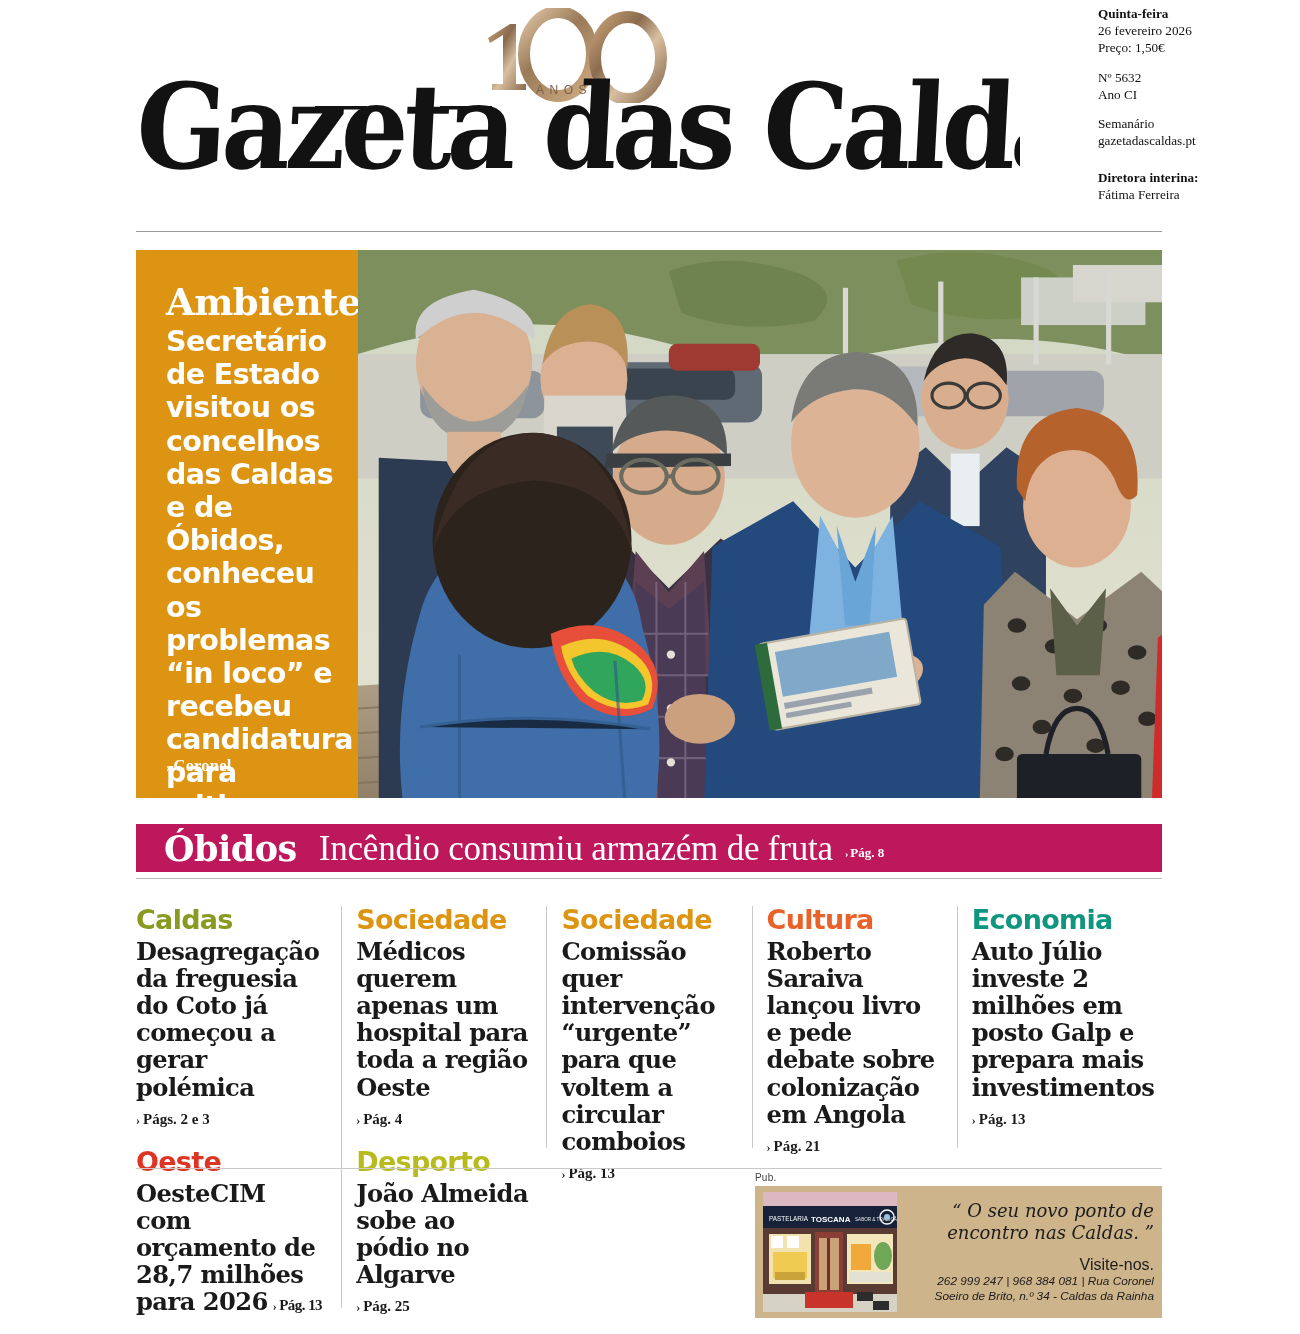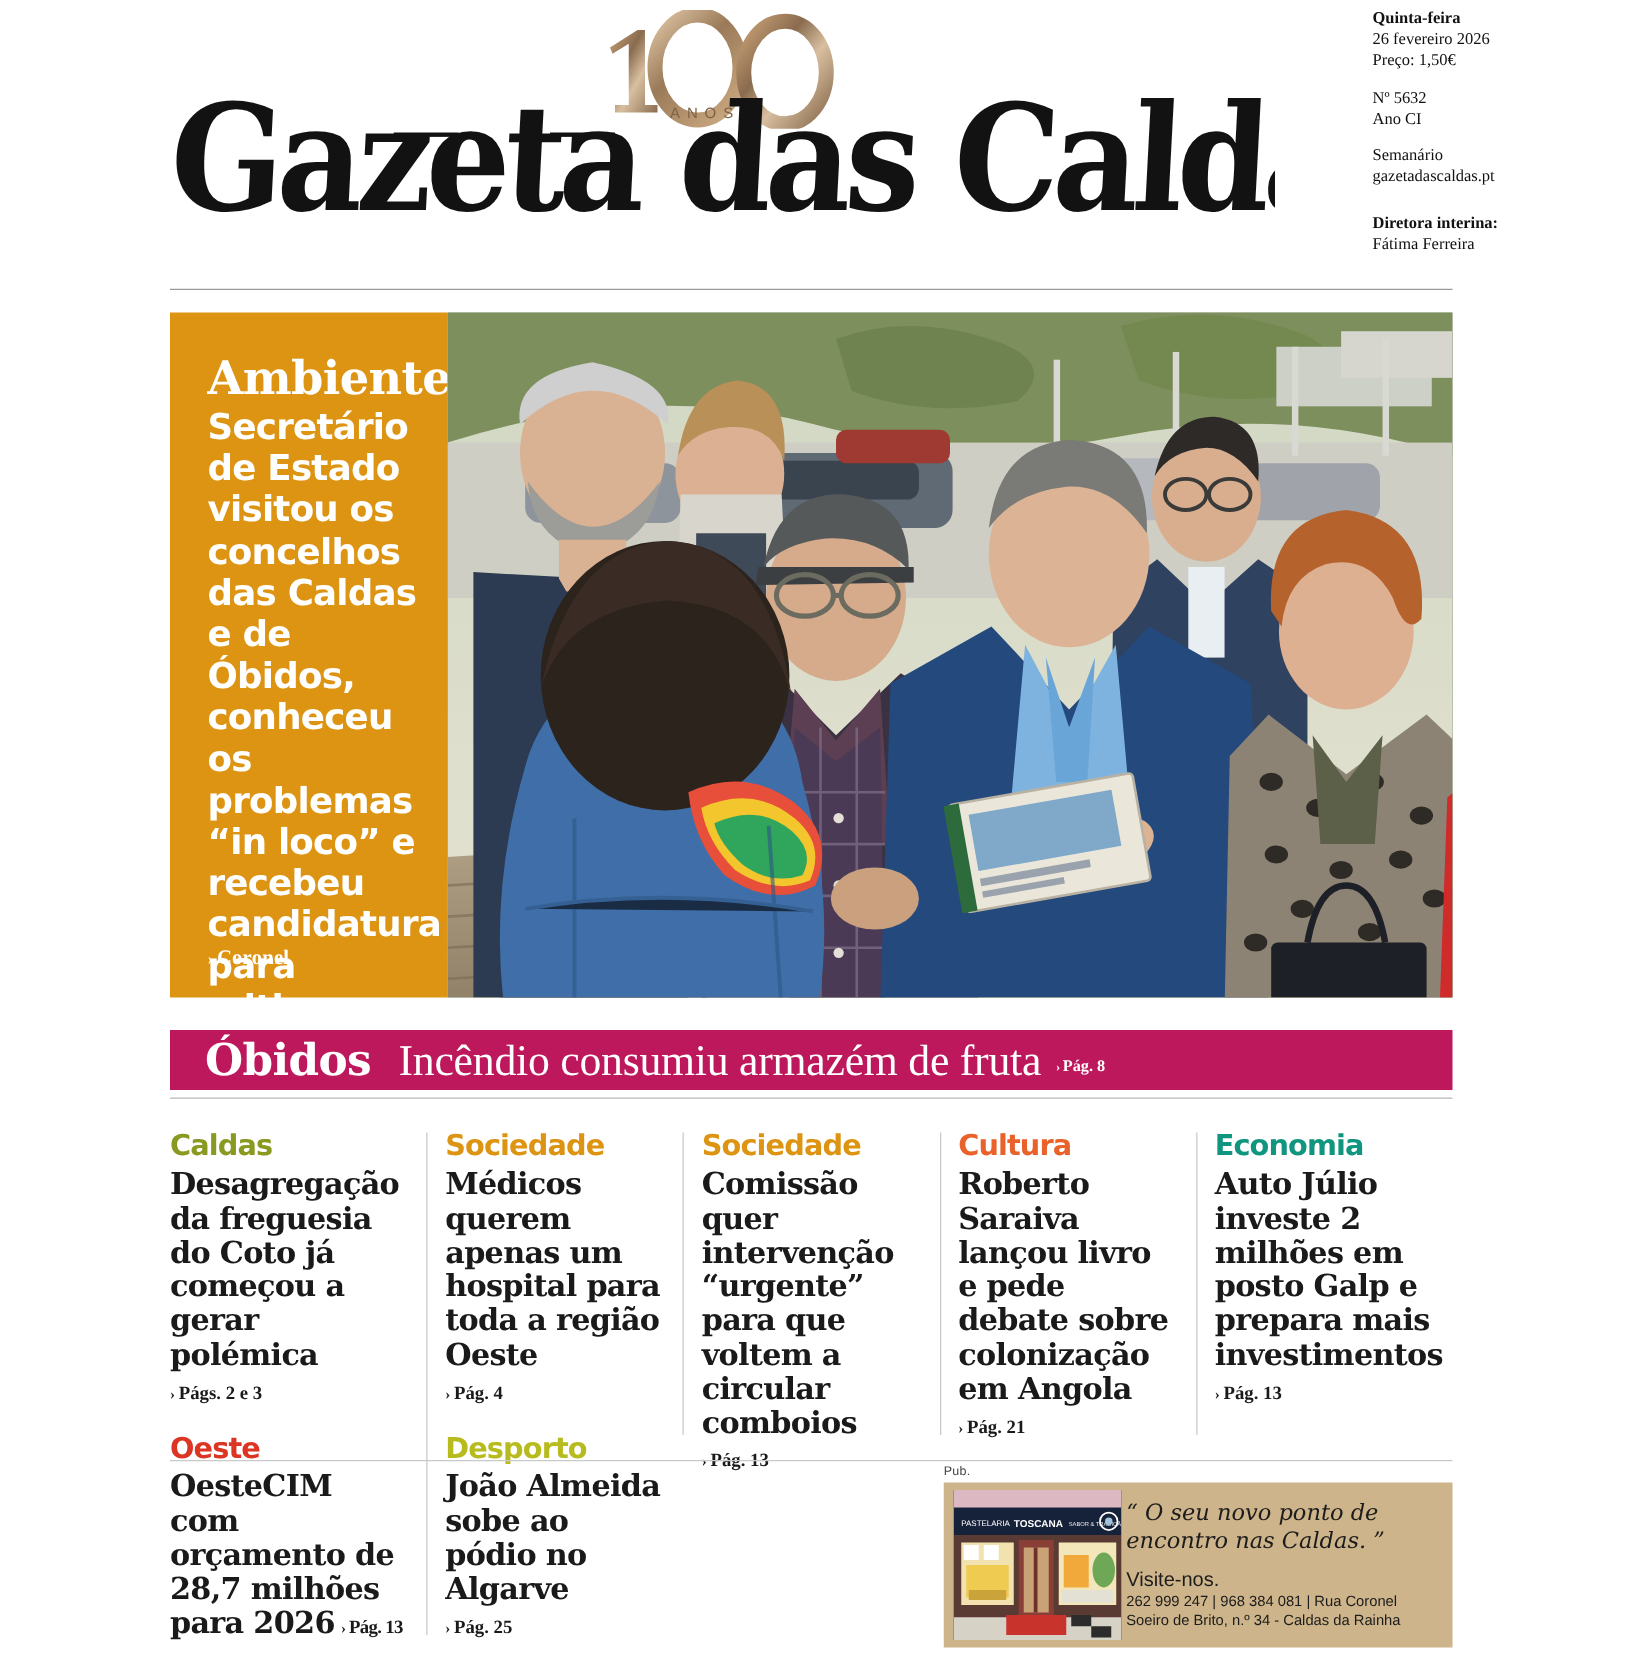--- a/index.html
+++ b/index.html
@@ -210,21 +210,21 @@
   .trow.row2 .tcell.t3 { width: 205.2px; }
 
   .tcell + .tcell {
     border-left: 1px solid #c9c9c9;
     padding-left: 14px;
   }
 
   .t-kicker {
     font-family: "DejaVu Sans", "Liberation Sans", sans-serif;
     font-weight: bold;
-    font-size: 23px;
+    font-size: 27px;
     line-height: 1.02;
     letter-spacing: -0.7px;
     margin-bottom: 4px;
   }
   .t-title {
     font-family: "DejaVu Serif", "Liberation Serif", serif;
     font-weight: bold;
     font-size: 24.2px;
     line-height: 1.125;
     letter-spacing: -0.55px;
@@ -281,40 +281,41 @@
   .ad-photo {
     width: 134px;
     height: 120px;
     flex: 0 0 auto;
     overflow: hidden;
     background: #2b2f3a;
   }
   .ad-photo svg { display: block; width: 100%; height: 100%; }
   .ad-text {
     flex: 1;
-    text-align: left;
+    text-align: right;
     color: #1c1c1c;
-    padding-left: 4px;
+    padding-left: 23px;
   }
   .ad-quote {
     font-family: "DejaVu Serif", "Liberation Serif", serif;
     font-style: italic;
     font-size: 18px;
     line-height: 1.22;
     margin-bottom: 12px;
   }
   .ad-cta {
     font-family: "Liberation Sans", sans-serif;
     font-size: 16px;
     margin-bottom: 0;
   }
   .ad-contact {
     font-family: "Liberation Sans", sans-serif;
     font-size: 11.8px;
     line-height: 1.3;
+    font-style: italic;
   }
 </style>
 </head>
 <body>
 
 <div class="page">
 
   <div class="masthead">
 
     <div class="logo-wrap">

